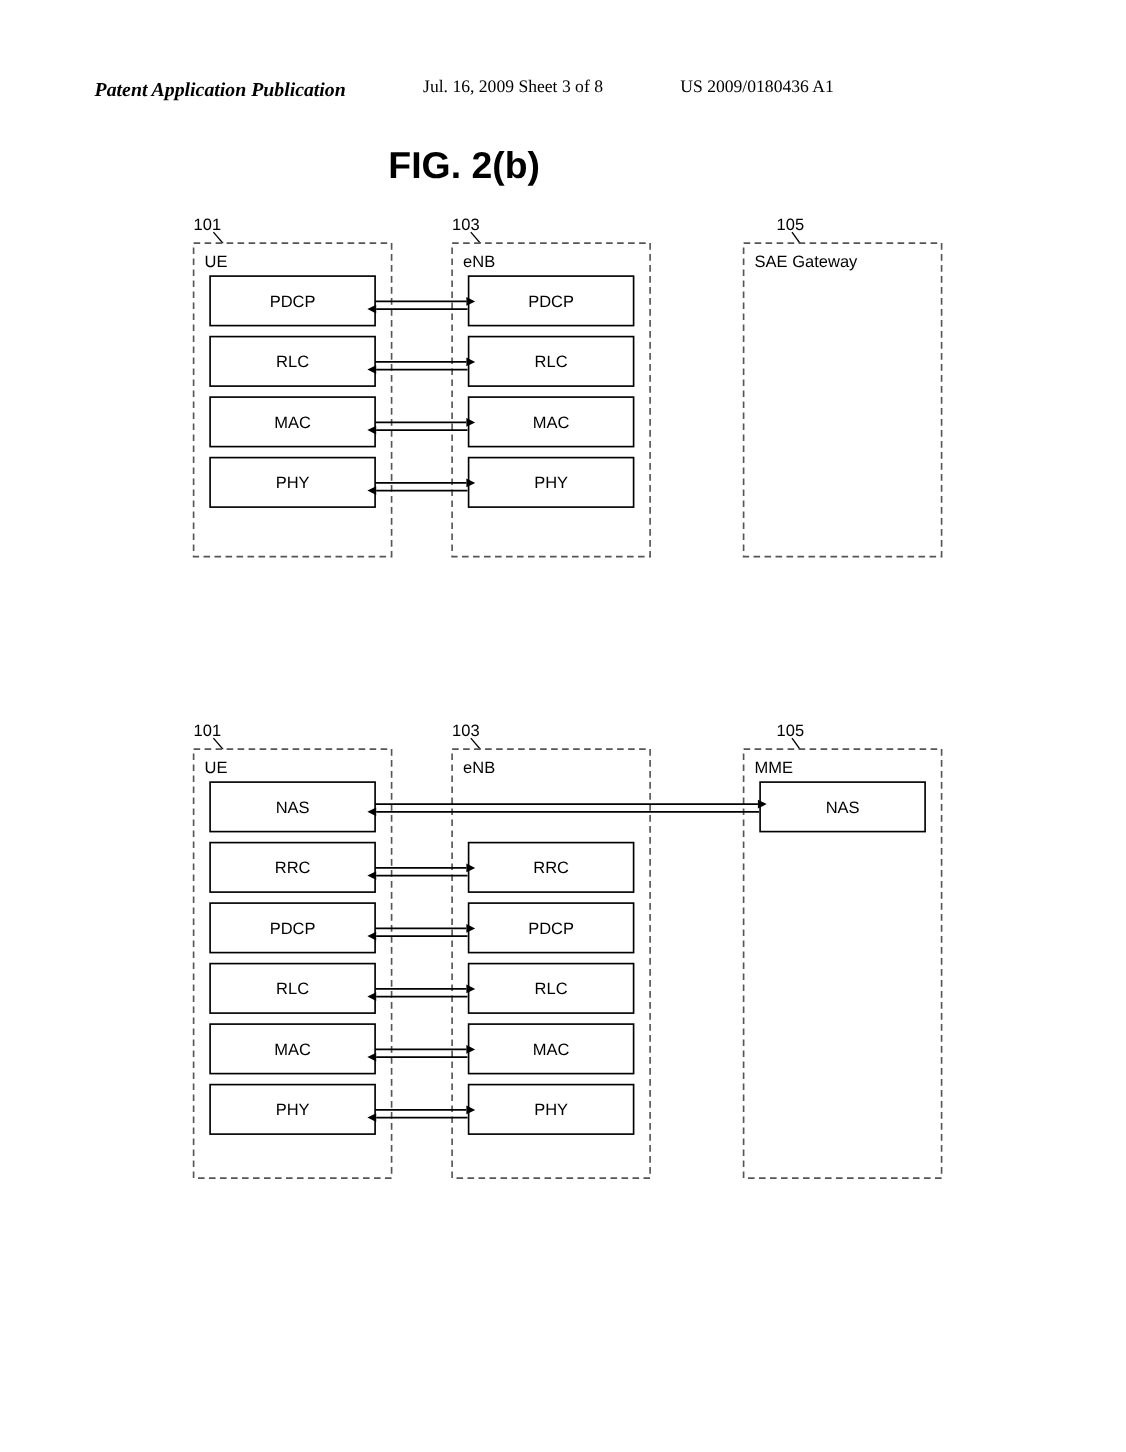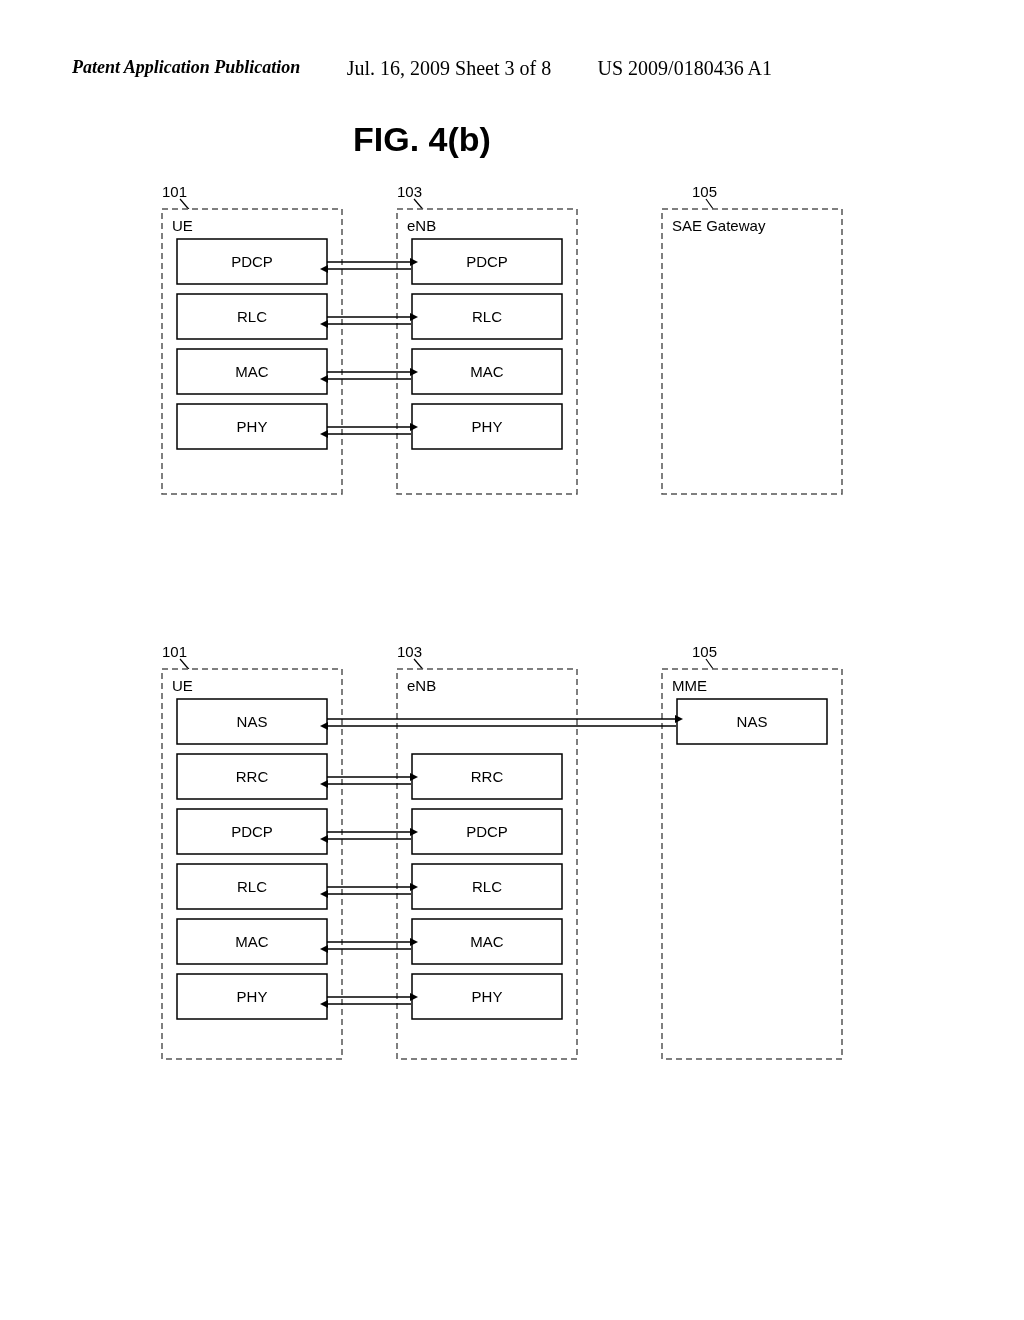--- a/index.html
+++ b/index.html
@@ -9,43 +9,43 @@
       width: 1024px;
       min-height: 1320px;
       position: relative;
       overflow-x: hidden;
     }
 
     .page {
       width: 844px;
       min-height: 1320px;
       background: #fff;
-      padding: 2px;
+      padding: 16px;
       position: relative;
     }
 
     
     .header {
       display: flex;
       justify-content: space-between;
       align-items: flex-start;
       padding: 55px 70px 20px 70px;
       border-bottom: none;
     }
     .header-left {
       font-size: 18px;
       font-weight: bold;
       font-style: italic;
     }
     .header-center {
-      font-size: 20px;
+      font-size: 16px;
       text-align: right;
     }
     .header-right {
-      font-size: 20px;
+      font-size: 16px;
       text-align: right;
     }
 
     
     .content {
       padding: 20px 70px 40px 70px;
     }
 
     
     .fig-title {
@@ -75,21 +75,21 @@
 
   <div class="header">
     <div class="header-left">Patent Application Publication</div>
     <div class="header-center">Jul. 16, 2009   Sheet 3 of 8</div>
     <div class="header-right">US 2009/0180436 A1</div>
   </div>
 
   <div class="content">
 
     <div class="fig2b-area">
-      <div class="fig-title">FIG. 4(b)</div>
+      <div class="fig-title">FIG. 2(b)</div>
 
       <svg width="820" height="340" viewBox="0 0 820 340" style="display:block; margin-left: 30px;">
 
         <text x="60" y="18" font-family="Arial, sans-serif" font-size="15">101</text>
         <line x1="78" y1="20" x2="90" y2="34" stroke="#000" stroke-width="1.2"></line>
 
         <text x="295" y="18" font-family="Arial, sans-serif" font-size="15">103</text>
         <line x1="312" y1="20" x2="324" y2="34" stroke="#000" stroke-width="1.2"></line>
 
         <text x="590" y="18" font-family="Arial, sans-serif" font-size="15">105</text>

